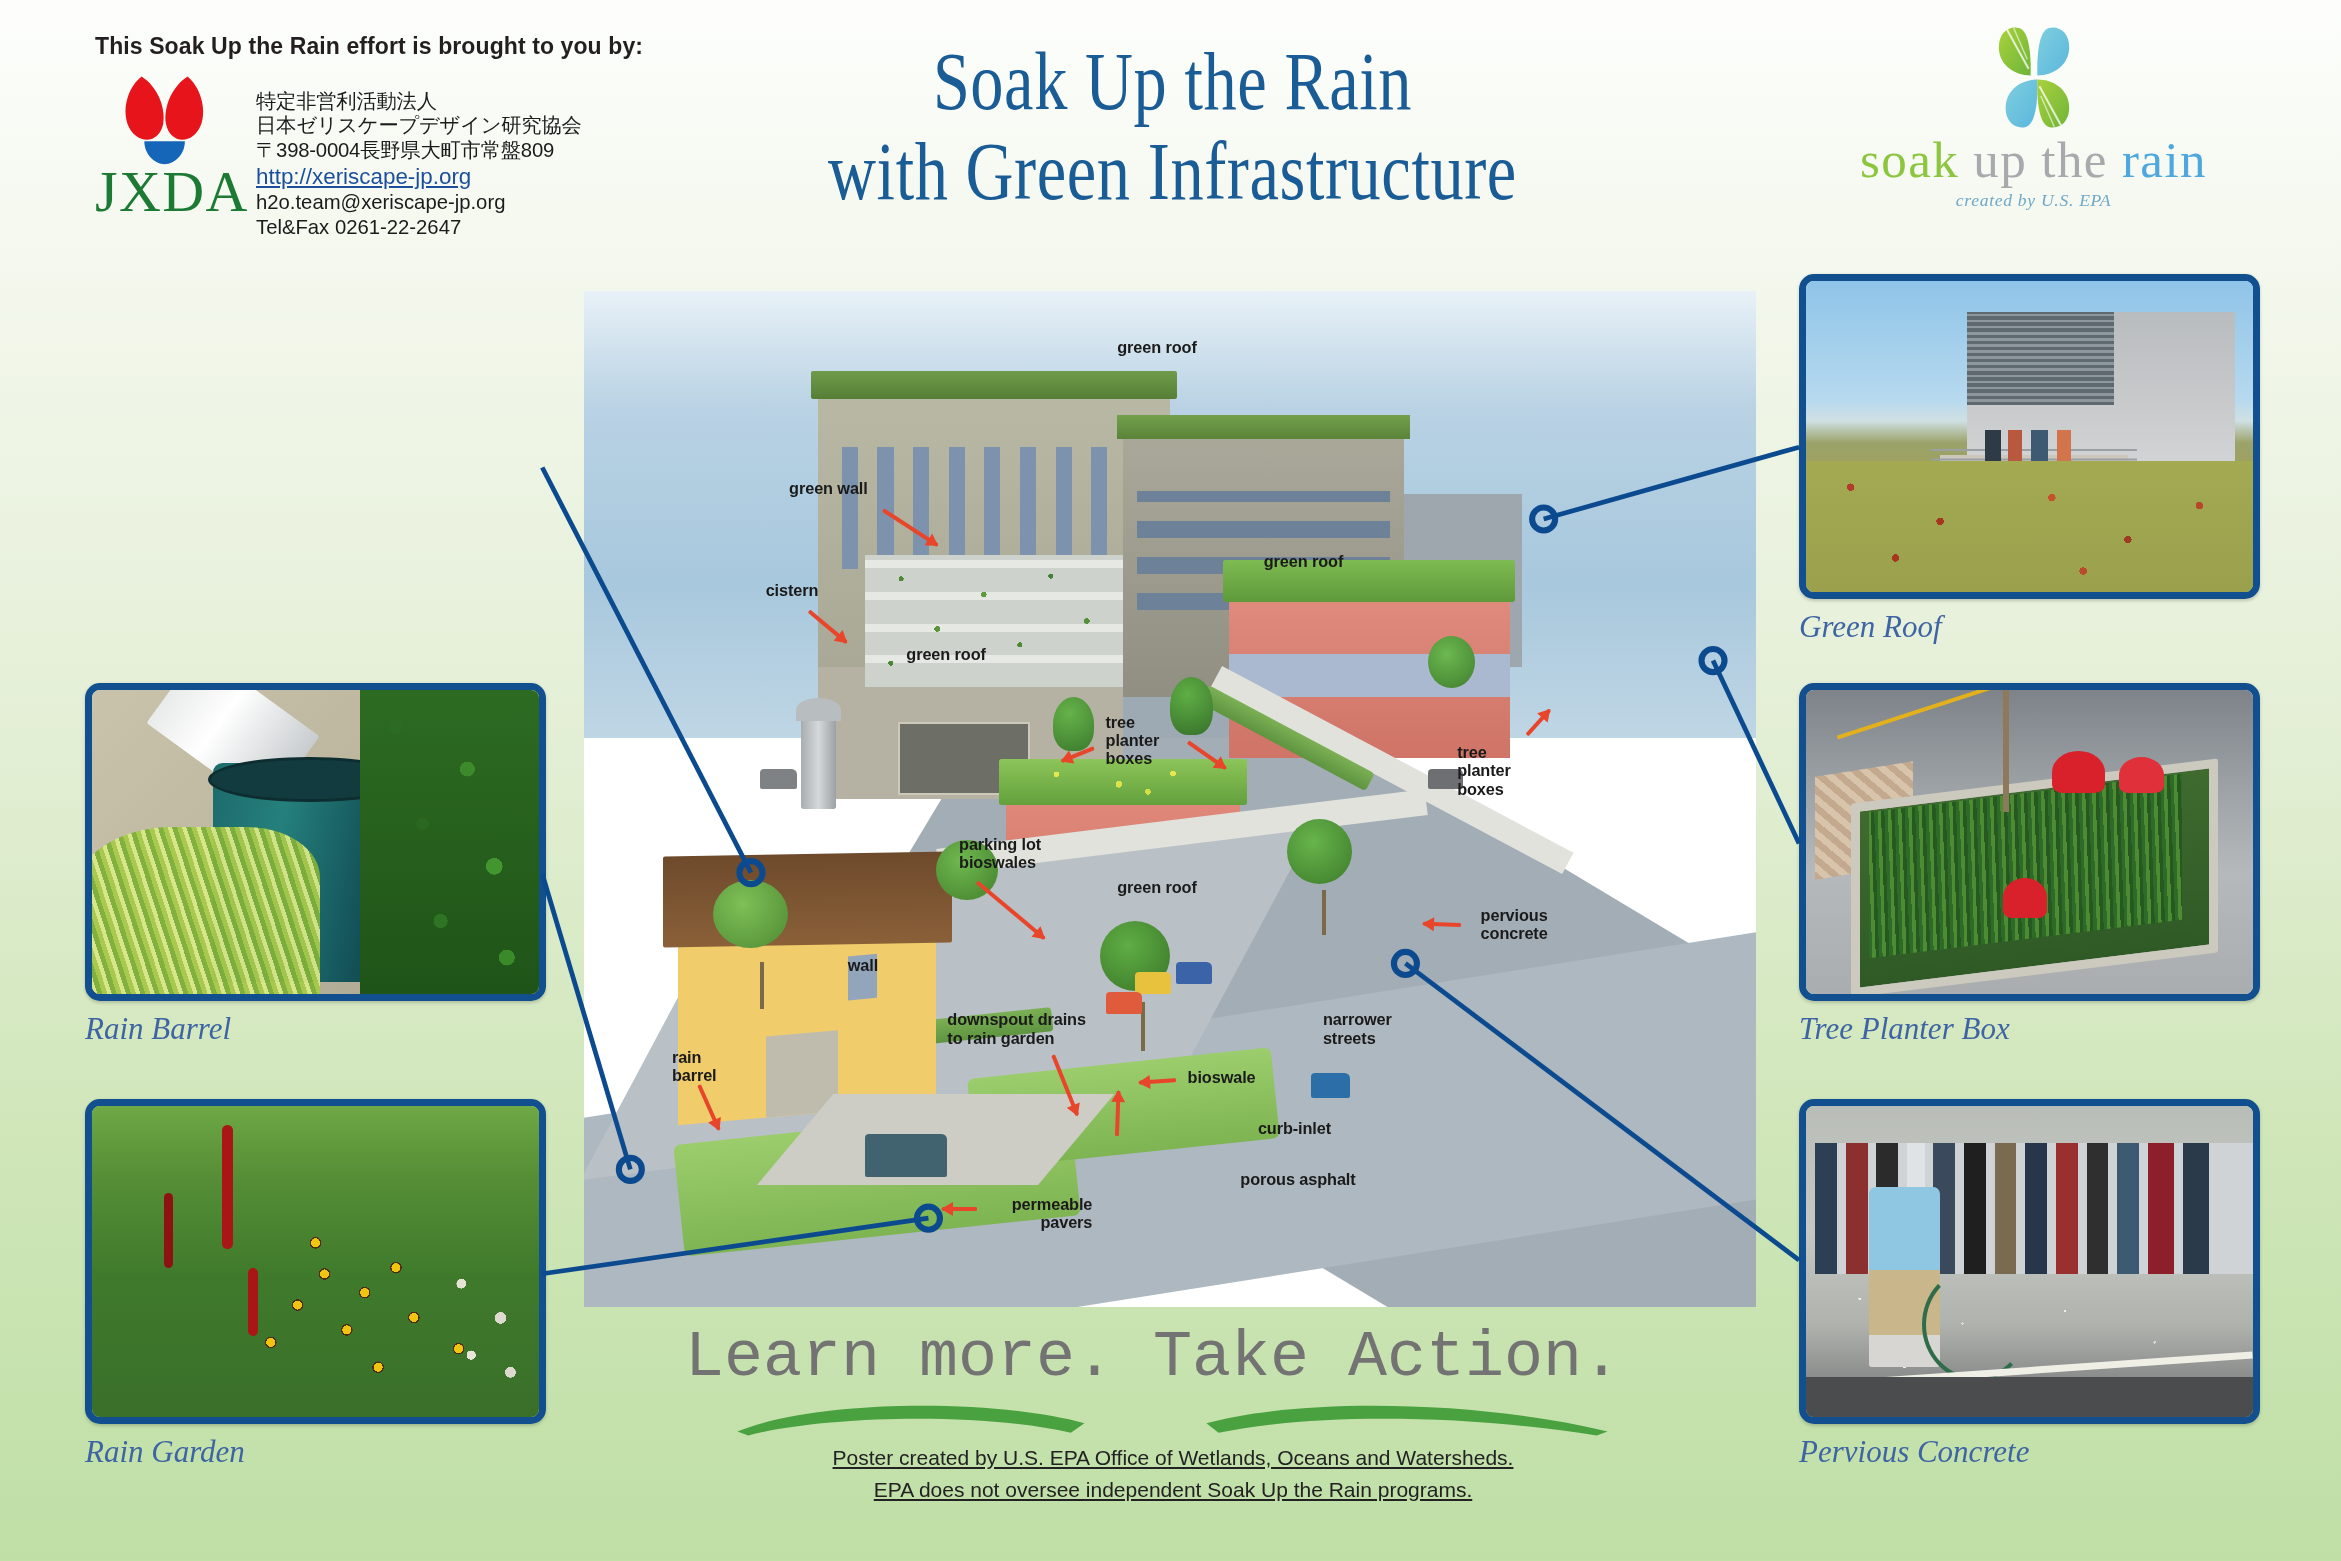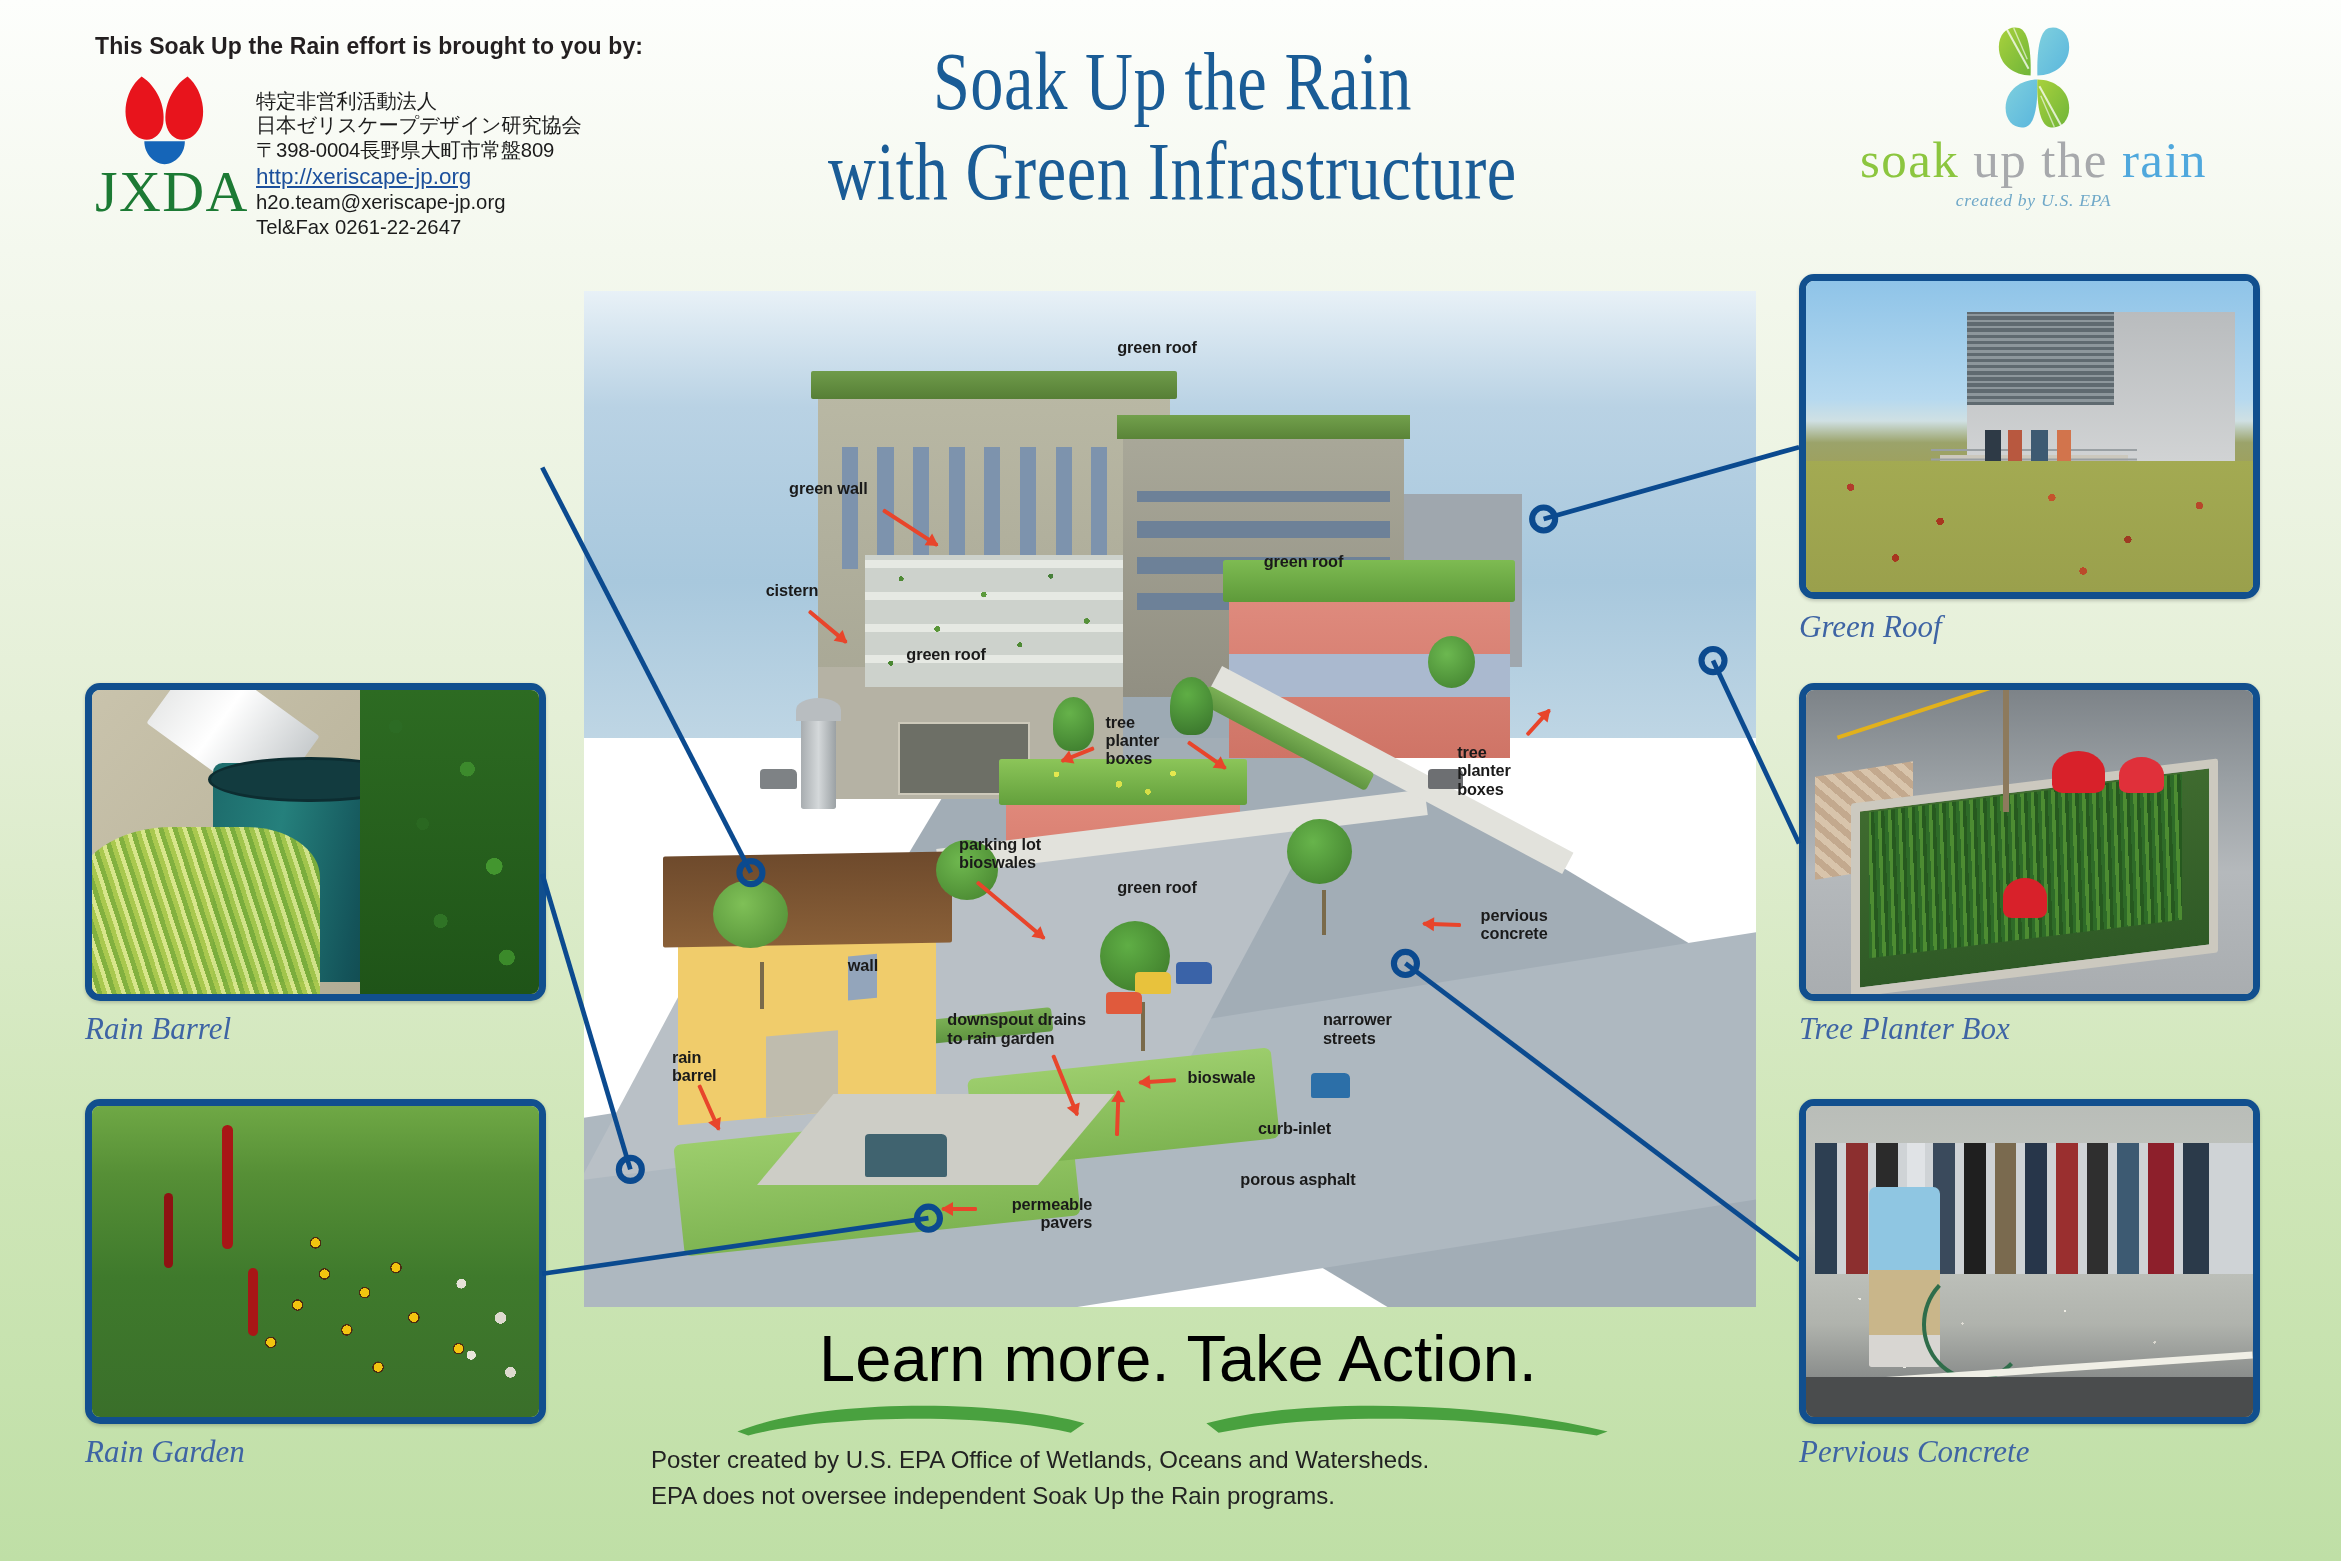--- a/index.html
+++ b/index.html
@@ -226,25 +226,25 @@
 
   .lbl{position:absolute;font-size:16.3px;font-weight:700;color:#1a1a1a;line-height:1.12;white-space:pre-line;letter-spacing:-0.1px;}
   .arw{position:absolute;background:#e8452b;height:4.1px;border-radius:1.4px;transform-origin:left center;}
   .arw:after{content:"";position:absolute;right:-1.4px;top:50%;transform:translateY(-50%);
     border-left:12.2px solid #e8452b;border-top:7.5px solid transparent;border-bottom:7.5px solid transparent;}
 
   
   .conn{position:absolute;overflow:visible;pointer-events:none;}
 
   
-  .cta{position:absolute;left:697px;top:1321px;width:962px;text-align:center;
-    font-family:Liberation Sans, sans-serif;font-size:65px;color:#000000;letter-spacing:0;}
+  .cta{position:absolute;left:672px;top:1321px;width:962px;text-align:center;
+    font-family:Liberation Mono, monospace;font-size:65px;color:#737373;letter-spacing:0;}
   .swoosh-wrap{position:absolute;left:732px;top:1396px;width:881px;height:41px;}
-  .foot{position:absolute;left:651px;top:1442px;width:1044px;
-    font-size:24px;color:#222;line-height:1.5;}
+  .foot{position:absolute;left:651px;top:1442px;width:1044px;text-align:center;
+    font-size:21px;color:#222;line-height:1.5;text-decoration:underline;}
   .foot .l{display:block;}
 </style>
 </head>
 <body>
 
 <div class="poster">
 
   <div class="hdr-credit">This Soak Up the Rain effort is brought to you by:</div>
 
   <div class="jxda-block">

